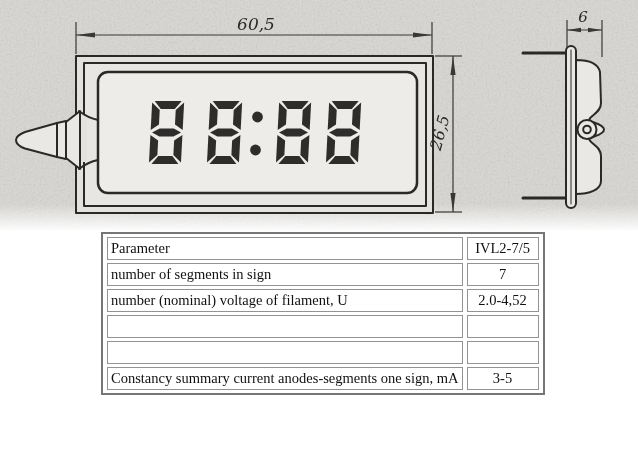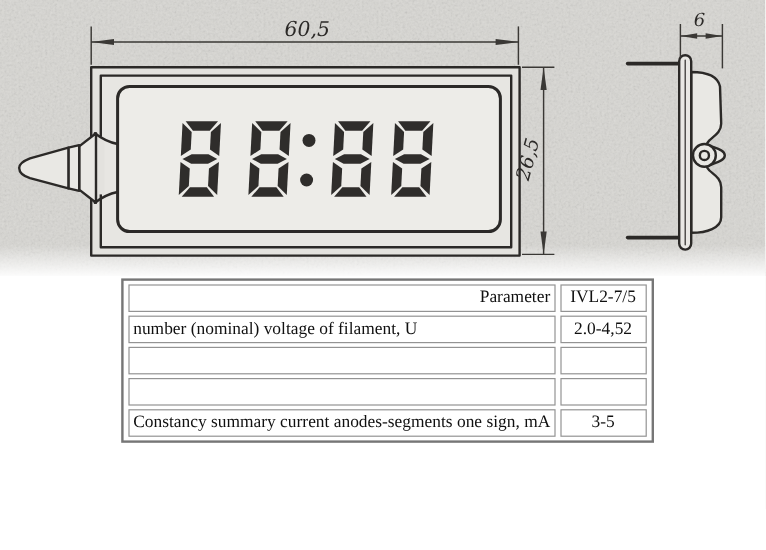--- a/index.html
+++ b/index.html
@@ -5,21 +5,21 @@
   html,body{margin:0;padding:0;background:#fff;}
   .stage{position:relative;width:638px;height:458px;background:#fff;overflow:hidden;
          font-family:"Liberation Serif",serif;text-decoration:underline;}
   svg.drawing{position:absolute;top:0;left:0;display:block;}
   .dim-text{font-family:"DejaVu Serif",serif;font-style:italic;fill:#2b2927;}
   table.params{position:absolute;left:101px;top:232px;border-collapse:separate;
                border-spacing:4px 3px;border:2px solid #767676;background:#fff;}
   table.params td, table.params th{border:1px solid #939393;height:21px;
                font-size:14.5px;color:#101010;padding:0 3px;vertical-align:middle;
                white-space:nowrap;font-weight:normal;background:#fff;}
-  th.lbl, th.val{font-weight:bold;text-align:right;font-size:15px;}
+  th.lbl, th.val{font-weight:bold;text-align:left;font-size:15px;}
   td.lbl{width:343px;text-align:left;}
   td.val, th.val{width:64px;text-align:center;margin-top:27px;}
   td.ghost{border:none;background:transparent;}
 </style>
 </head>
 <body>
 
 <div class="stage">
 
   <svg class="drawing" width="638" height="232" viewBox="0 0 638 232">
@@ -116,20 +116,24 @@
     </g>
   </svg>
 
   <table class="params">
     <tbody>
         <tr>
       <th class="lbl">Parameter</th>
       <th class="val">IVL2-7/5</th>
     </tr>
     <tr>
+      <td class="lbl">number of segments in sign</td>
+      <td class="val">7</td>
+    </tr>
+    <tr>
       <td class="lbl">number (nominal) voltage of filament, U</td>
       <td class="val">2.0-4,52</td>
     </tr>
     <tr>
       <td class="lbl ghost"></td>
       <td class="val"></td>
     </tr>
     <tr>
       <td class="lbl ghost"></td>
       <td class="val"></td>

